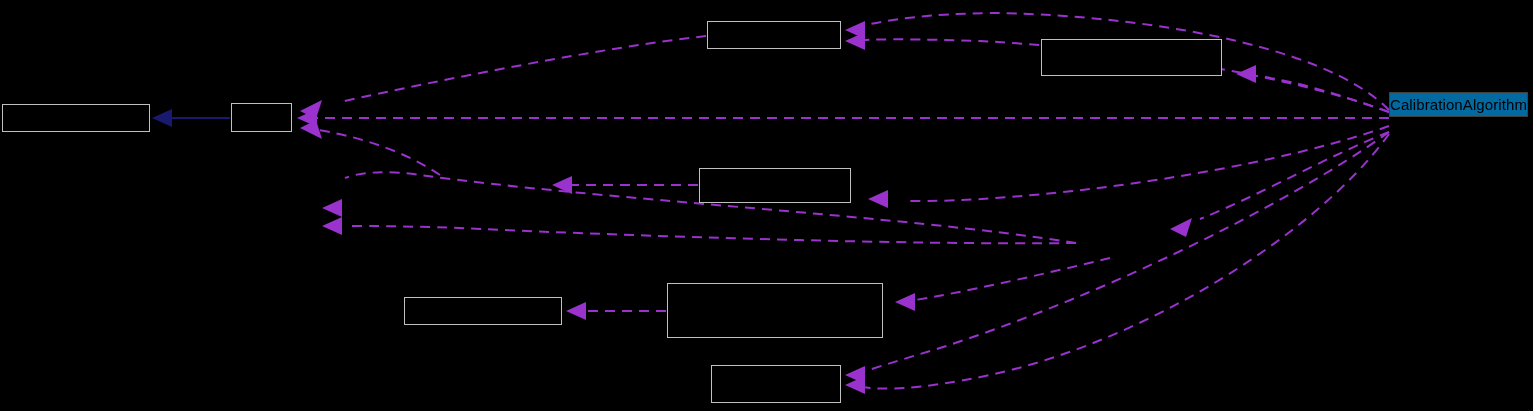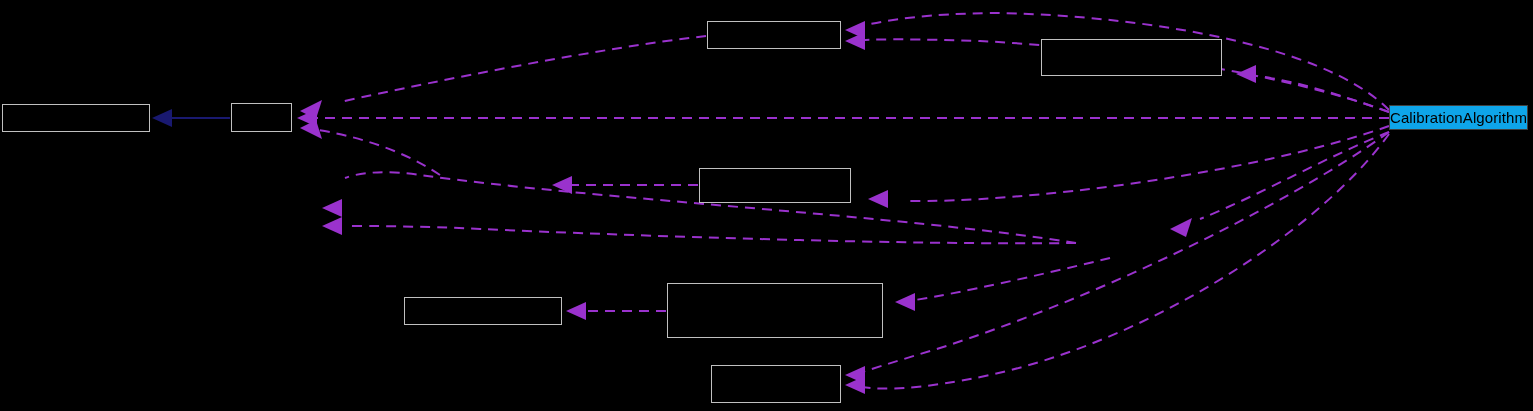--- a/index.html
+++ b/index.html
@@ -84,16 +84,16 @@
       <polygon points="845,385 865,376 865,394" fill="#9a32cd"></polygon>
     </svg>
 <div class="gnode empty" style="left: 2px; top: 104px; width: 148px; height: 28px; border-color: rgb(192, 192, 192);"></div>
     <div class="gnode empty" style="left: 231px; top: 103px; width: 61px; height: 29px; border-color: rgb(192, 192, 192);"></div>
     <div class="gnode empty" style="left: 707px; top: 21px; width: 134px; height: 28px; border-color: rgb(192, 192, 192);"></div>
     <div class="gnode empty" style="left: 1041px; top: 39px; width: 181px; height: 37px; border-color: rgb(192, 192, 192);"></div>
     <div class="gnode empty" style="left: 699px; top: 168px; width: 152px; height: 35px; border-color: rgb(192, 192, 192);"></div>
     <div class="gnode empty" style="left: 404px; top: 297px; width: 158px; height: 28px; border-color: rgb(192, 192, 192);"></div>
     <div class="gnode empty" style="left: 667px; top: 283px; width: 216px; height: 55px; border-color: rgb(192, 192, 192);"></div>
     <div class="gnode empty" style="left: 711px; top: 365px; width: 130px; height: 38px; border-color: rgb(192, 192, 192);"></div>
-    <div class="gnode filled" style="left: 1389px; top: 105px; width: 139px; height: 25px; background: #0ea5e9; border-color: rgb(64, 64, 64);">
+    <div class="gnode filled" style="left: 1389px; top: 92px; width: 139px; height: 25px; background: #0369a1; border-color: rgb(64, 64, 64);">
       <span class="gnode-label">CalibrationAlgorithm</span>
     </div>
   </div>
 
 </body></html>

